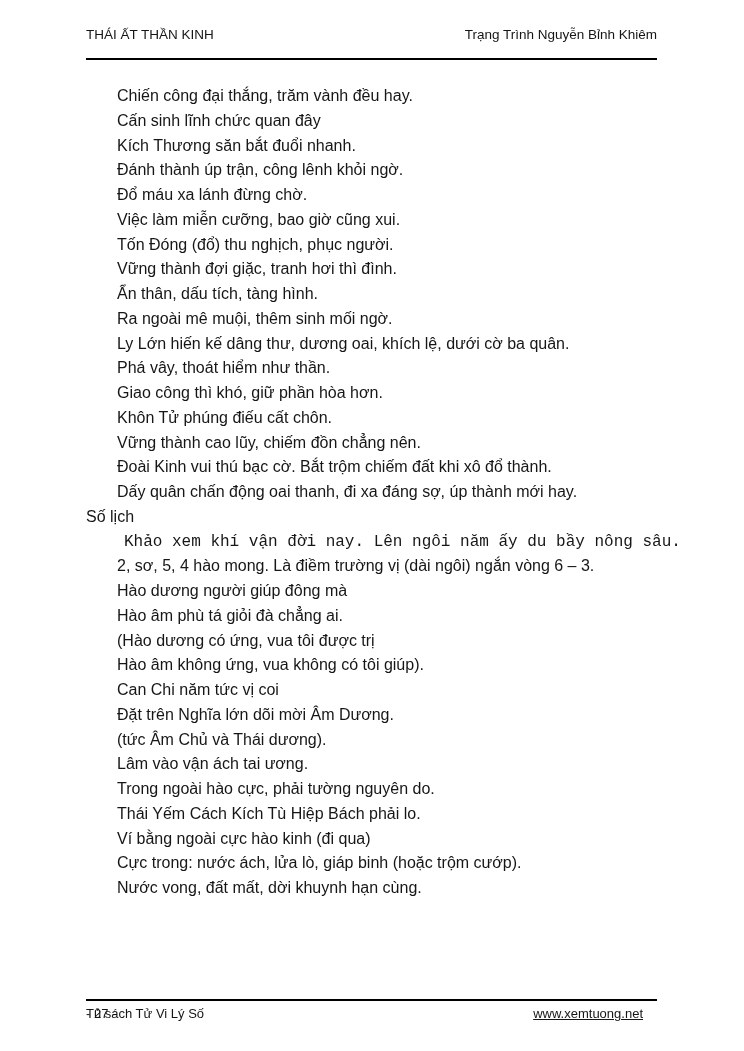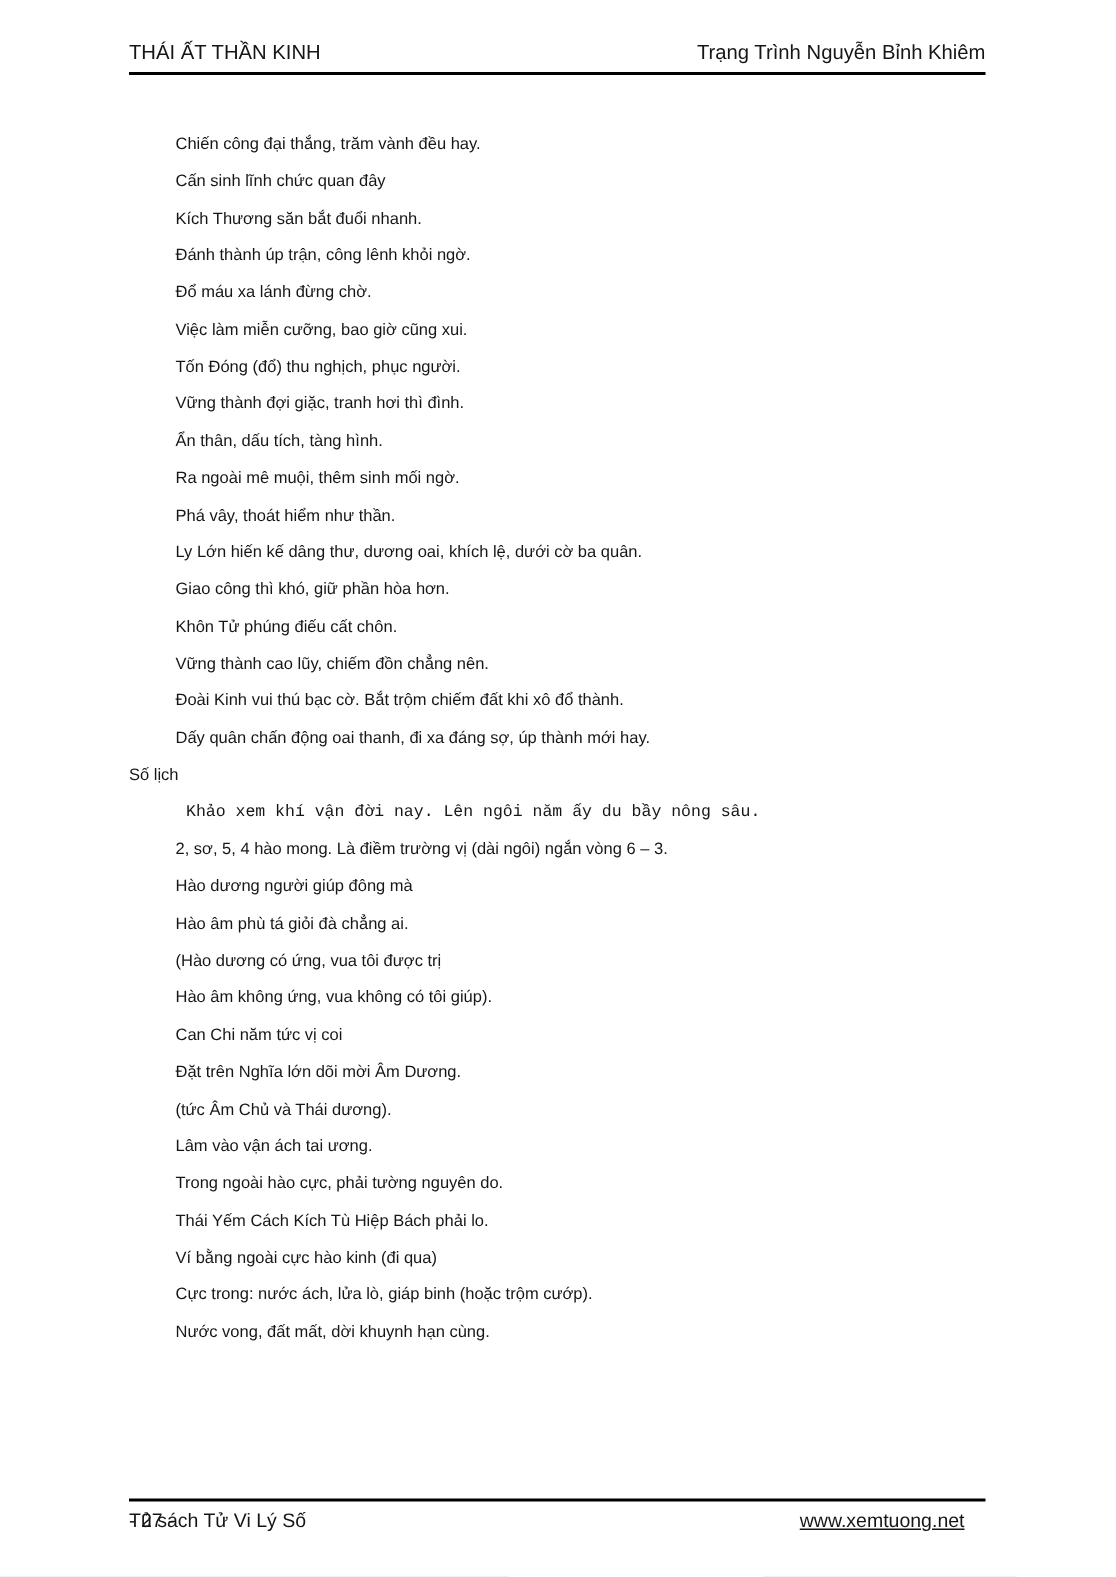--- a/index.html
+++ b/index.html
@@ -19,34 +19,34 @@
   .page-header {
     position: absolute;
     left: 86px;
     top: 27px;
     width: 571px;
     display: flex;
     justify-content: space-between;
     align-items: flex-end;
     font-size: 13.5px;
     line-height: 15px;
-    padding-bottom: 6px;
+    padding-bottom: 16px;
     border-bottom: 2px solid #000000;
     white-space: nowrap;
   }
   .doc-body {
     position: absolute;
     left: 86px;
     top: 84px;
     width: 600px;
   }
   .line {
     height: 24.75px;
     line-height: 24.75px;
-    font-size: 11px;
+    font-size: 16px;
     padding-left: 31px;
     white-space: nowrap;
   }
   .line.heading {
     padding-left: 0;
     font-weight: normal;
   }
   .line.normal-extra-indent {
     padding-left: 38px;
     font-family: Liberation Mono, monospace;
@@ -100,22 +100,22 @@
       <div class="line normal">Chiến công đại thắng, trăm vành đều hay.</div>
       <div class="line normal">Cấn sinh lĩnh chức quan đây</div>
       <div class="line normal">Kích Thương săn bắt đuổi nhanh.</div>
       <div class="line normal">Đánh thành úp trận, công lênh khỏi ngờ.</div>
       <div class="line normal">Đổ máu xa lánh đừng chờ.</div>
       <div class="line normal">Việc làm miễn cưỡng, bao giờ cũng xui.</div>
       <div class="line normal">Tốn Đóng (đổ) thu nghịch, phục người.</div>
       <div class="line normal">Vững thành đợi giặc, tranh hơi thì đình.</div>
       <div class="line normal">Ẩn thân, dấu tích, tàng hình.</div>
       <div class="line normal">Ra ngoài mê muội, thêm sinh mối ngờ.</div>
+      <div class="line normal">Ly Lớn hiến kế dâng thư, dương oai, khích lệ, dưới cờ ba quân.</div>
       <div class="line normal">Phá vây, thoát hiểm như thần.</div>
-      <div class="line normal">Ly Lớn hiến kế dâng thư, dương oai, khích lệ, dưới cờ ba quân.</div>
       <div class="line normal">Giao công thì khó, giữ phần hòa hơn.</div>
       <div class="line normal">Khôn Tử phúng điếu cất chôn.</div>
       <div class="line normal">Vững thành cao lũy, chiếm đồn chẳng nên.</div>
       <div class="line normal">Đoài Kinh vui thú bạc cờ. Bắt trộm chiếm đất khi xô đổ thành.</div>
       <div class="line normal">Dấy quân chấn động oai thanh, đi xa đáng sợ, úp thành mới hay.</div>
       <div class="line heading">Số lịch</div>
       <div class="line normal-extra-indent">Khảo xem khí vận đời nay. Lên ngôi năm ấy du bầy nông sâu.</div>
       <div class="line normal">2, sơ, 5, 4 hào mong. Là điềm trường vị (dài ngôi) ngắn vòng 6 – 3.</div>
       <div class="line normal">Hào dương người giúp đông mà</div>
       <div class="line normal">Hào âm phù tá giỏi đà chẳng ai.</div>

